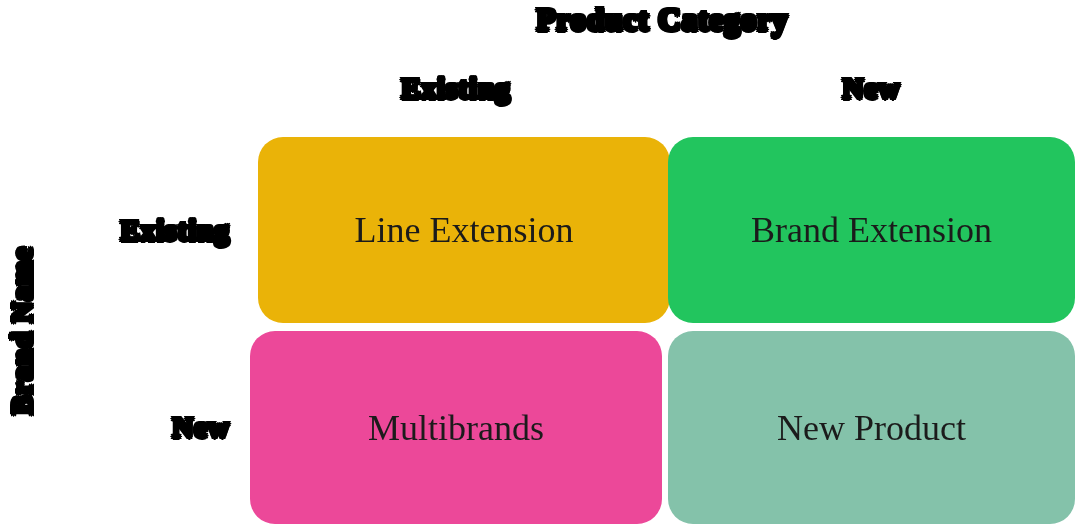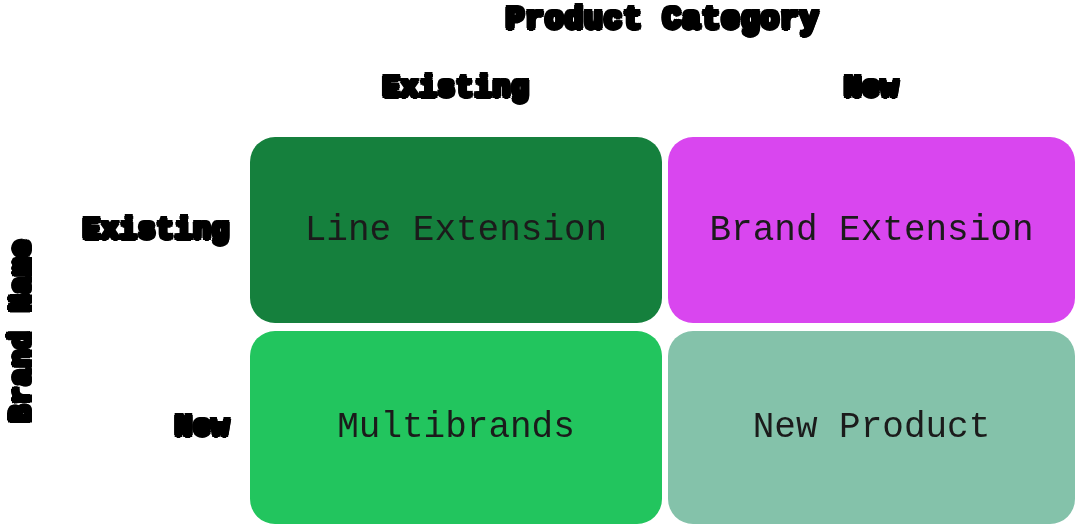--- a/index.html
+++ b/index.html
@@ -6,21 +6,21 @@
     margin: 0;
     padding: 0;
     background: #ffffff;
   }
   .canvas {
     position: relative;
     width: 1082px;
     height: 526px;
     background: #ffffff;
     overflow: hidden;
-    font-family: Liberation Mono, monospace;
+    font-family: Liberation Serif, serif;
   }
   
   .heavy {
     position: absolute;
     color: #000000;
     font-weight: 900;
     -webkit-text-stroke: 3px #000000;
     text-shadow:
       -2px -2px 0 #000, 2px -2px 0 #000,
       -2px  2px 0 #000, 2px  2px 0 #000,
@@ -108,29 +108,29 @@
   <div class="heavy col-header c2">New</div>
 
   <div class="y-title-wrap">
     <span class="heavy-inline">Brand Name</span>
   </div>
 
   <div class="heavy row-header r1">Existing</div>
 
   <div class="heavy row-header r2">New</div>
 
-  <div class="cell tl" style="background: #15803d;">
+  <div class="cell tl" style="background: #eab308; margin-left: 8px;">
     <span class="cell-label">Line Extension</span>
   </div>
 
-  <div class="cell tr" style="background: #d946ef;">
+  <div class="cell tr" style="background: #22c55e;">
     <span class="cell-label">Brand Extension</span>
   </div>
 
-  <div class="cell bl" style="background: #22c55e;">
+  <div class="cell bl" style="background: #ec4899;">
     <span class="cell-label">Multibrands</span>
   </div>
 
   <div class="cell br" style="background: rgb(132, 194, 170);">
     <span class="cell-label">New Product</span>
   </div>
 
 </div>
 
 </body></html>

